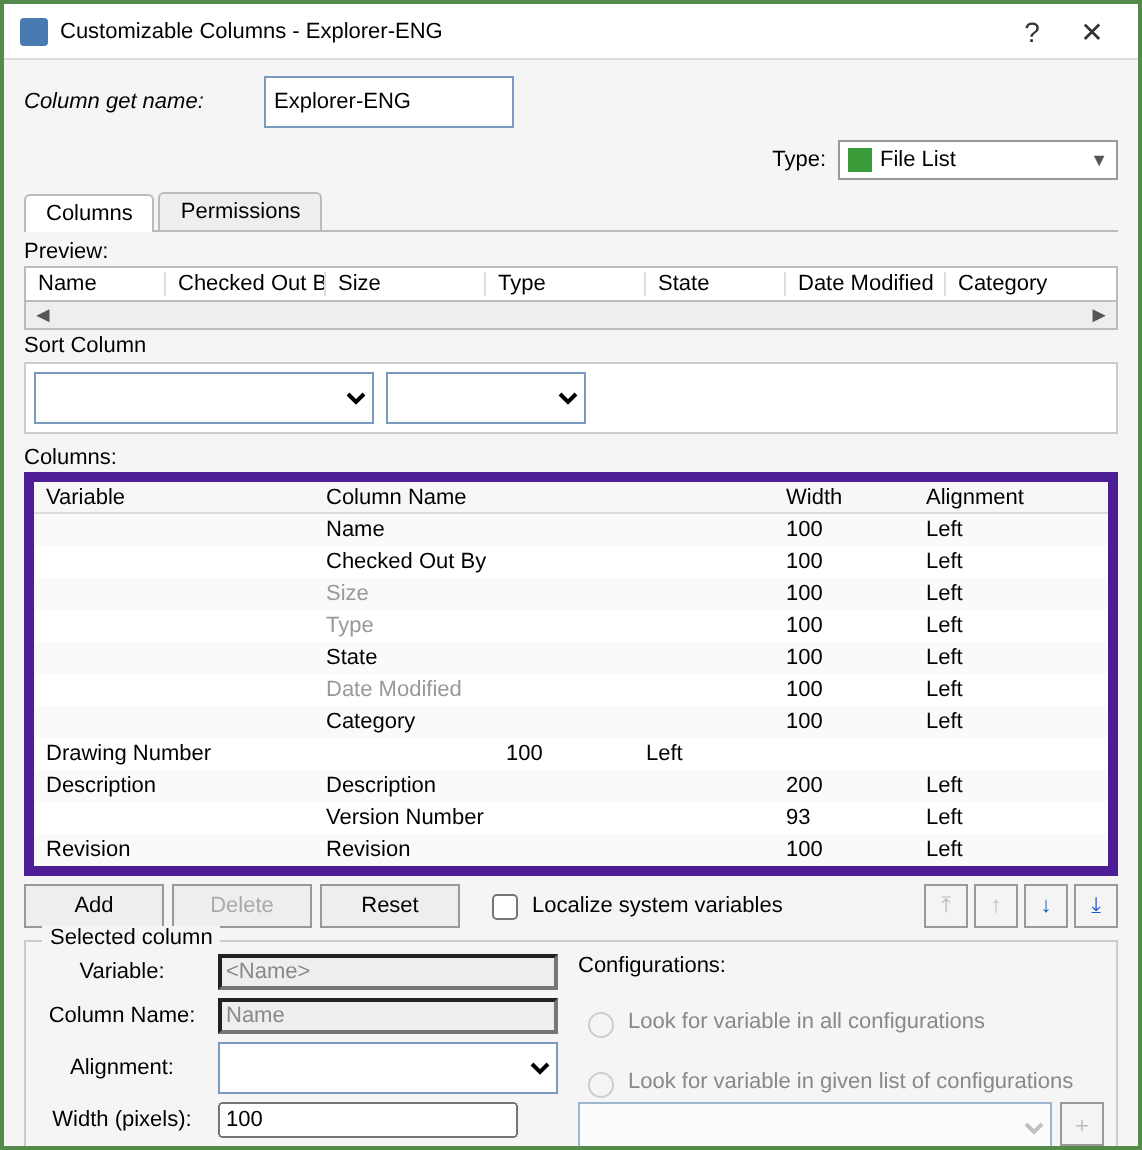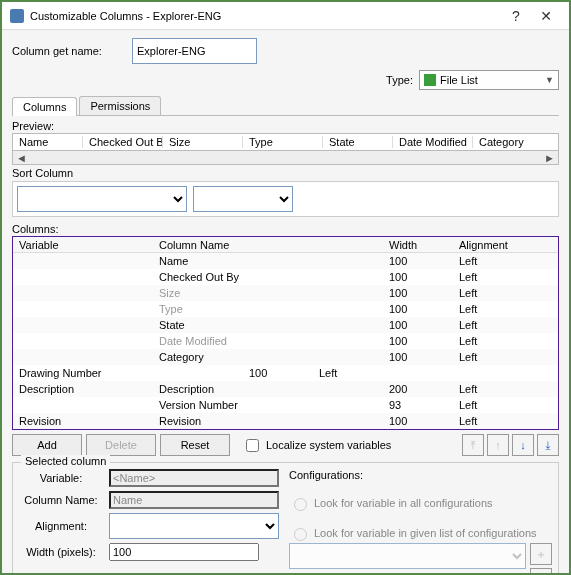--- a/index.html
+++ b/index.html
@@ -3,37 +3,37 @@
 <meta charset="utf-8">
 <style>
 * { box-sizing: border-box; font-family: "Segoe UI", Tahoma, sans-serif; font-size: 11px; }
 body { margin: 0; background: #fff; border: 2px solid #558b4a; width: 571px; height: 575px; overflow: hidden; }
 .titlebar { height: 28px; display: flex; align-items: center; padding: 0 8px; border-bottom: 1px solid #ddd; }
 .titlebar .appicon { width: 14px; height: 14px; background: #4a7bb0; border-radius: 2px; margin-right: 6px; }
 .titlebar .title { flex: 1; }
 .titlebar .winbtn { width: 30px; text-align: center; font-size: 14px; color: #333; cursor: default; }
 .body { padding: 8px 10px 6px; background: #f5f5f5; }
 .row { display: flex; align-items: center; margin-bottom: 6px; }
-.lbl-col { width: 120px; }
+.lbl-col { width: 120px; font-style: italic; }
 input[type=text], select { border: 1px solid #7a9ac0; background: #fff; height: 20px; padding: 12px 4px; }
 .name-input { width: 125px; border: 1px solid #2a6bc7; }
 .type-row { justify-content: flex-end; }
 .type-select { width: 140px; display: flex; align-items: center; border: 1px solid #999; background: #fff; height: 20px; padding: 0 4px; }
 .type-icon { width: 12px; height: 12px; background: #3a9d3a; margin-right: 4px; }
 .tabs { display: flex; border-bottom: 1px solid #bbb; margin-top: 2px; margin-bottom: 4px; }
 .tab { padding: 3px 10px; border: 1px solid #bbb; border-bottom: none; background: #eee; border-top-left-radius: 3px; border-top-right-radius: 3px; margin-right: 2px; cursor: default; }
 .tab.active { background: #fff; position: relative; top: 1px; }
 .section-label { margin: 2px 0 1px; }
 .preview-head { display: flex; border: 1px solid #bbb; background: #fff; height: 18px; align-items: center; }
 .preview-head > div { padding: 0 6px; border-right: 1px solid #ddd; white-space: nowrap; overflow: hidden; }
 .preview-head > div:last-child { border-right: 0; }
 .hscroll { display: flex; border: 1px solid #bbb; border-top: none; background: #eee; height: 14px; align-items: center; justify-content: space-between; padding: 0 3px; font-size: 9px; color: #555; }
 .sort-row { display: flex; gap: 6px; margin-top: 2px; border: 1px solid #ccc; padding: 4px; background: #fff; }
 .sort-row select { flex: 0 0 auto; }
-.cols-table { border: 1px solid #4c1d95; background: #fff; }
+.cols-table { border: 5px solid #4c1d95; background: #fff; }
 .ct-head, .ct-row { display: flex; height: 16px; align-items: center; }
 .ct-head { background: #f7f7f7; border-bottom: 1px solid #ddd; }
 .ct-head > div, .ct-row > div { padding: 0 6px; overflow: hidden; white-space: nowrap; }
 .c-var { width: 140px; }
 .c-name { width: 230px; }
 .c-width { width: 70px; }
 .c-align { flex: 1; }
 .ct-row:nth-child(odd) { background: #fafafa; }
 .greyed { color: #999; }
 .btnrow { display: flex; gap: 4px; margin-top: 4px; align-items: center; }

